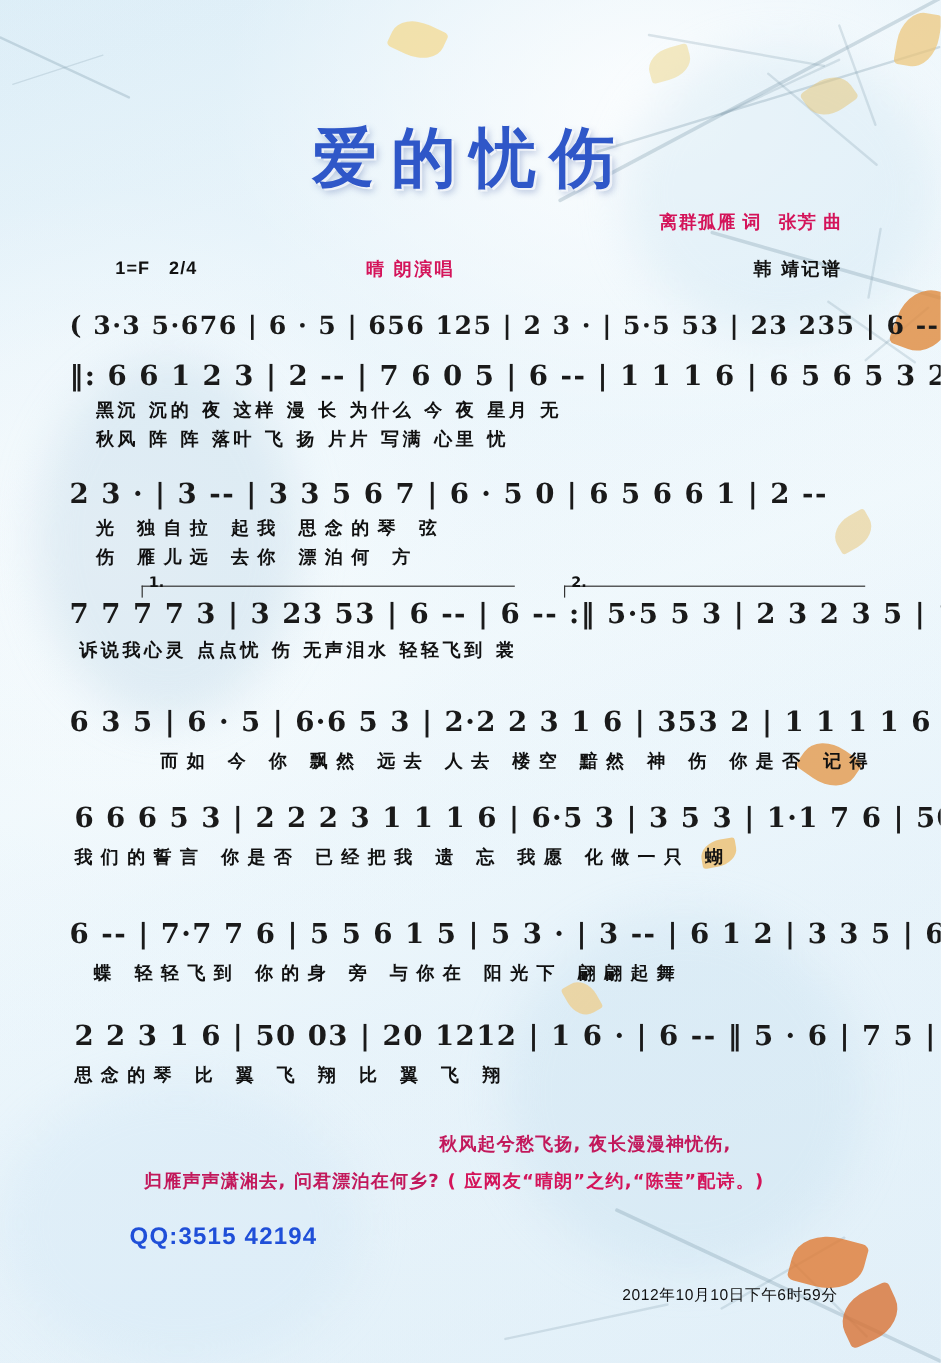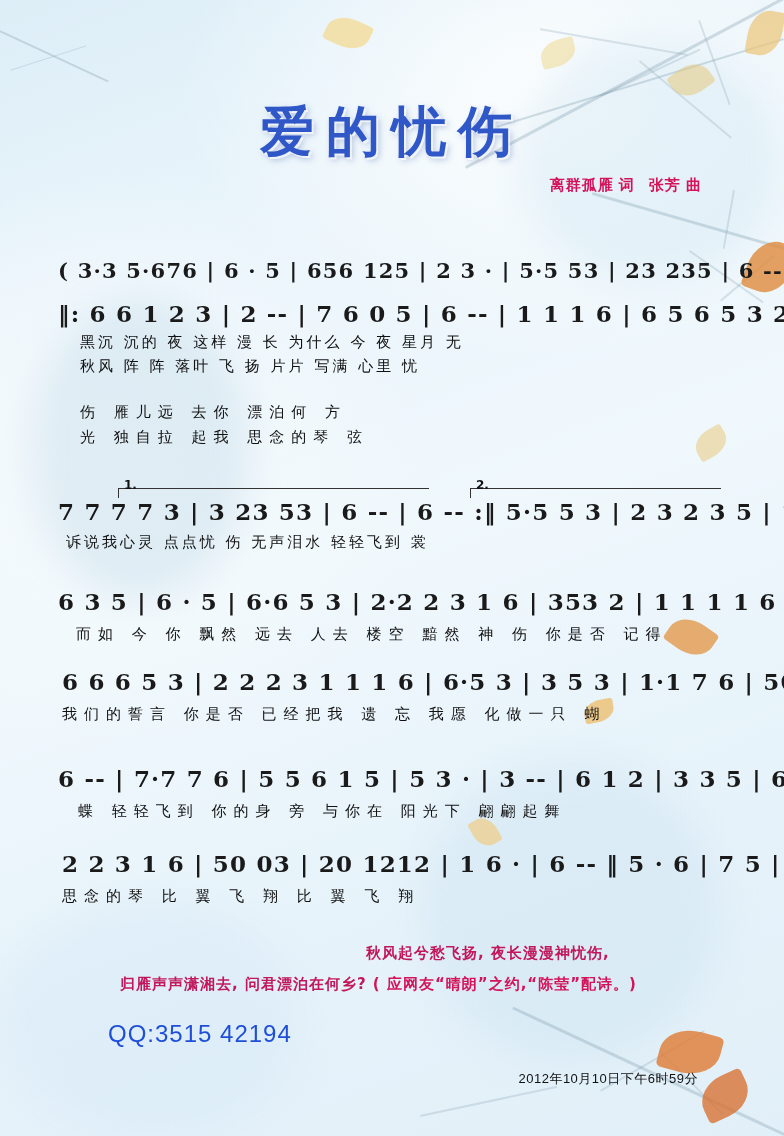--- a/index.html
+++ b/index.html
@@ -130,21 +130,21 @@
     color: #1a1a1a;
     letter-spacing: 1.2px;
     white-space: nowrap;
   }
   .music-line.small {
     font-size: 21px;
   }
   .lyric-line {
     font-family: "DejaVu Sans", sans-serif;
     font-size: 15px;
-    font-weight: normal;
+    font-weight: bold;
     color: #111;
     letter-spacing: 3px;
     white-space: nowrap;
     margin-top: 2px;
   }
   .lyric-line.wide { letter-spacing: 7px; }
 
   .volta {
     position: absolute;
     font-family: "DejaVu Sans", sans-serif;
@@ -167,22 +167,22 @@
     color: #c2185b;
     letter-spacing: 1px;
     white-space: nowrap;
   }
   .poem-note { color: #d4145a; }
 
   .qq {
     position: absolute;
     left: 108px;
     top: 1020px;
-    font-size: 24px;
-    font-weight: normal;
+    font-size: 20px;
+    font-weight: bold;
     color: #1f4fd8;
     letter-spacing: 1px;
   }
   .timestamp {
     position: absolute;
     right: 86px;
     top: 1070px;
     font-size: 13px;
     font-weight: normal;
     color: #111;
@@ -234,49 +234,57 @@
   </div>
 
   <div class="content">
 
     <div class="title">爱的忧伤</div>
 
     <div class="credits">
       <span>离群孤雁 词</span><span class="sep"></span><span>张芳 曲</span>
     </div>
 
+    <div class="meta-row">
+      <div class="meta-key">
+        <span>1=F</span>&nbsp;&nbsp;&nbsp;<span>2/4</span>
+      </div>
+      <div class="meta-singer">晴 朗演唱</div>
+      <div class="meta-notator">韩 靖记谱</div>
+    </div>
 
     <div class="system" style="top:258px;">
       <div class="music-line small">( 3·3 5·676 | 6 · 5 | 656 125 | 2 3 · | 5·5 53 | 23 235 | 6 -- | 6 -- )</div>
     </div>
 
     <div class="system" style="top:300px;">
       <div class="music-line">‖: 6 6 1 2 3 | 2 -- | 7 6 0 5 | 6 -- | 1 1 1 6 | 6 5 6 5 3 2 |</div>
       <div class="lyric-line" style="margin-top:6px; margin-left:22px;">黑沉 沉的    夜    这样  漫 长    为什么 今 夜  星月    无</div>
       <div class="lyric-line" style="margin-top:5px; margin-left:22px;">秋风 阵    阵    落叶  飞 扬    片片 写满  心里    忧</div>
     </div>
 
     <div class="system" style="top:398px;">
+      <div class="music-line">2 3 · | 3 -- | 3 3 5 6 7 | 6 · 5 0 | 6 5 6 6 1 | 2 --</div>
+      <div class="lyric-line wide" style="margin-top:6px; margin-left:22px;">光        独自拉      起我    思念的琴      弦</div>
       <div class="lyric-line wide" style="margin-top:5px; margin-left:22px;">伤        雁儿远      去你    漂泊何      方</div>
-      <div class="lyric-line wide" style="margin-top:6px; margin-left:22px;">光        独自拉      起我    思念的琴      弦</div>
     </div>
 
     <div class="volta-bracket" style="left:118px; top:488px; width:310px;"></div>
     <div class="volta" style="left:124px; top:478px;">1.</div>
     <div class="volta-bracket" style="left:470px; top:488px; width:250px;"></div>
     <div class="volta" style="left:476px; top:478px;">2.</div>
 
     <div class="system" style="top:498px; left:58px;">
       <div class="music-line">7 7 7 7 3 | 3 23 53 | 6 -- | 6 -- :‖ 5·5 5 3 | 2 3 2 3 5 | 1 6 ·</div>
       <div class="lyric-line" style="margin-top:8px; margin-left:8px;">诉说我心灵  点点忧  伤              无声泪水   轻轻飞到 裳</div>
     </div>
 
     <div class="system" style="top:588px;">
       <div class="music-line">6 3 5 | 6 · 5 | 6·6 5 3 | 2·2 2 3 1 6 | 353 2 | 1 1 1 1 6 |</div>
-      <div class="lyric-line wide" style="margin-top:10px; margin-left:18px;">而如   今 你  飘然 远去  人去 楼空 黯然 神  伤  你是否 记得</div>
+      <div class="lyric-line wide" style="margin-top:10px; margin-left:18px;text-align:right;">而如   今 你  飘然 远去  人去 楼空 黯然 神  伤  你是否 记得</div>
     </div>
 
     <div class="system" style="top:668px; left:62px;">
       <div class="music-line">6 6 6 5 3 | 2 2 2 3 1 1 1 6 | 6·5 3 | 3 5 3 | 1·1 7 6 | 50 5676</div>
       <div class="lyric-line wide" style="margin-top:10px; margin-left:0px;">我们的誓言  你是否  已经把我 遗 忘  我愿   化做一只   蝴</div>
     </div>
 
     <div class="system" style="top:765px;">
       <div class="music-line">6 -- | 7·7 7 6 | 5 5 6 1 5 | 5 3 · | 3 -- | 6 1 2 | 3 3 5 | 6·6 5 3 |</div>
       <div class="lyric-line wide" style="margin-top:10px; margin-left:20px;">蝶   轻轻飞到  你的身   旁          与你在  阳光下  翩翩起舞</div>

